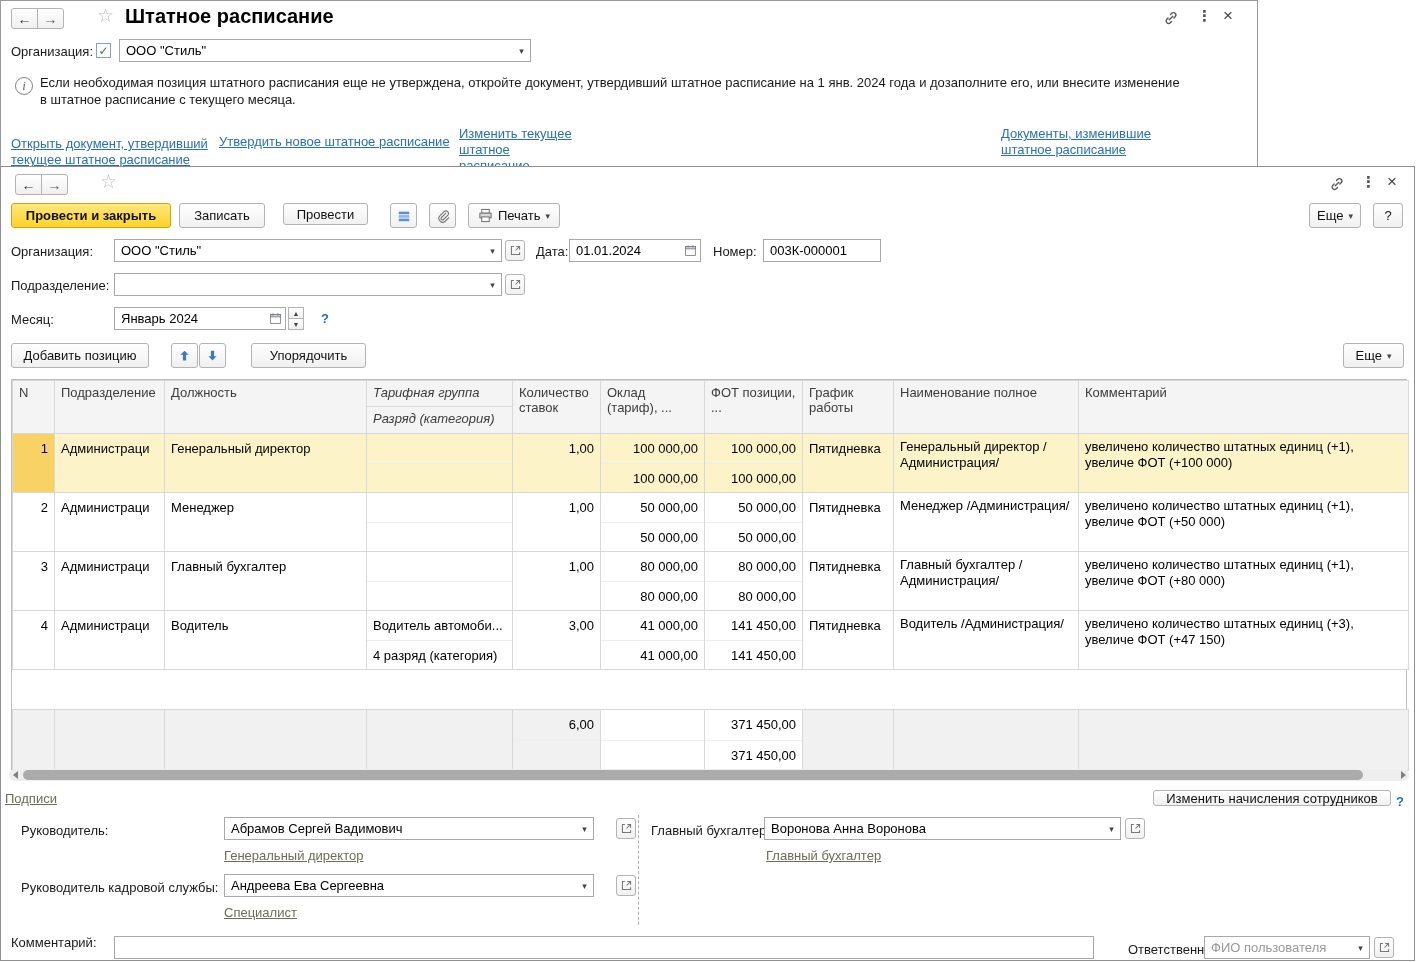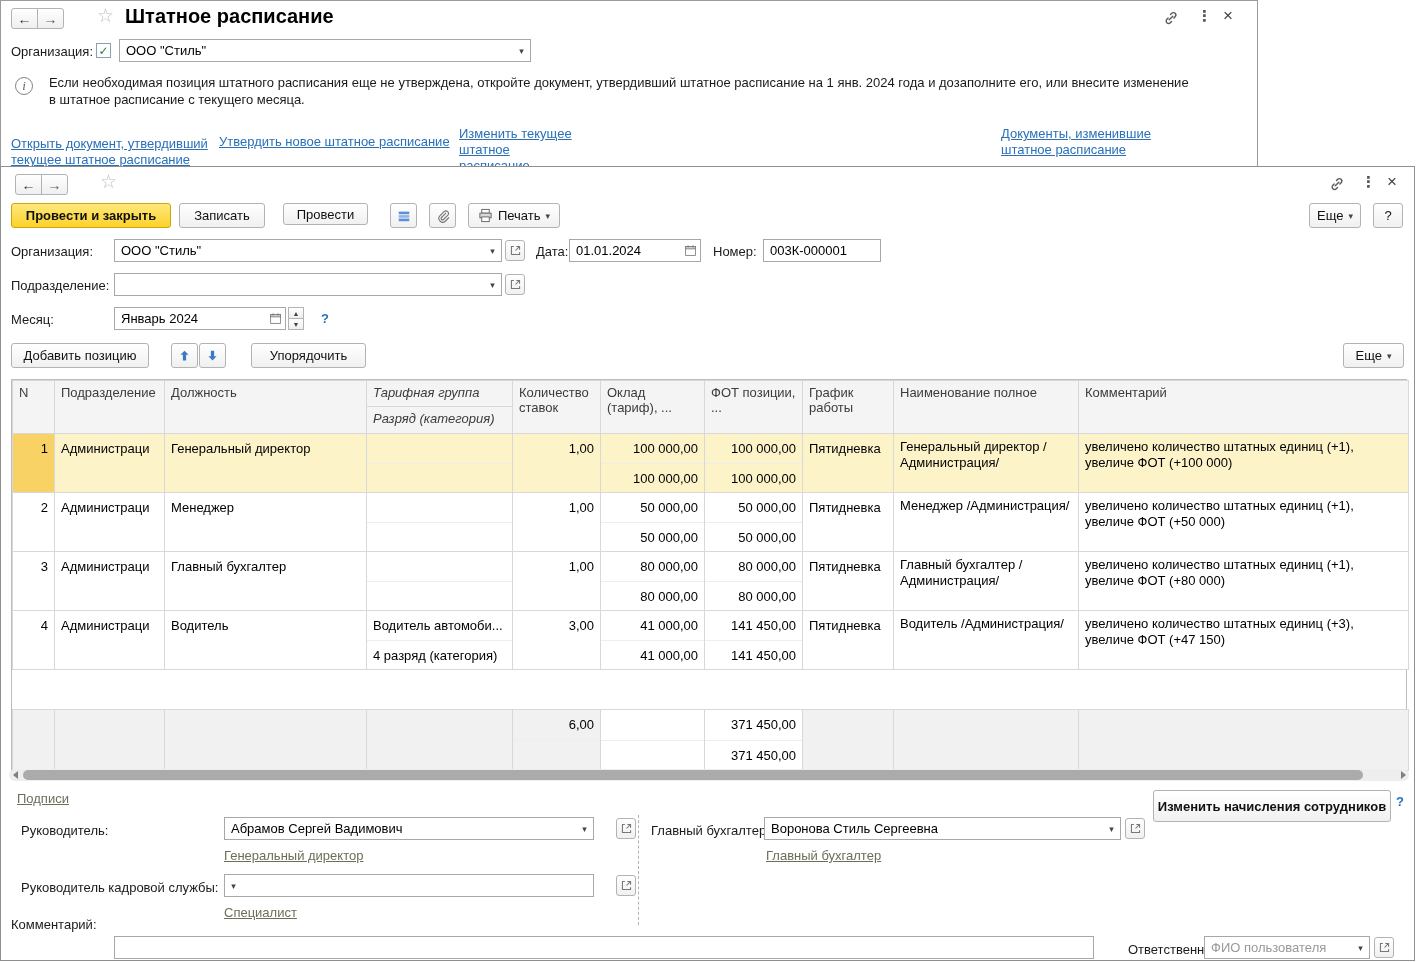--- a/index.html
+++ b/index.html
@@ -101,21 +101,21 @@
     <div class="field" style="left:118px; top:38px; width:412px;">
       <div class="txt">ООО "Стиль"</div>
       <div class="dd">
           <span class="dd-char">▾</span>
         </div>
     </div>
 
     <div class="info-ico" style="left:14px; top:76px;">
         <span>i</span>
       </div>
-    <div class="abs lbl" style="left:48px; top:73px; width:1150px; white-space:normal; line-height:17px;">Если необходимая позиция штатного расписания еще не утверждена, откройте документ, утвердивший штатное расписание на 1 янв. 2024 года и дозаполните его, или внесите изменение в штатное расписание с текущего месяца.</div>
+    <div class="abs lbl" style="left:39px; top:73px; width:1150px; white-space:normal; line-height:17px;">Если необходимая позиция штатного расписания еще не утверждена, откройте документ, утвердивший штатное расписание на 1 янв. 2024 года и дозаполните его, или внесите изменение в штатное расписание с текущего месяца.</div>
 
     <div class="abs link" style="left:10px; top:135px; width:210px; display:block; line-height:16px;">Открыть документ, утвердивший текущее штатное расписание</div>
     <div class="abs link" style="left:218px; top:133px;">Утвердить новое штатное расписание</div>
     <div class="abs link" style="left:458px; top:125px; width:125px; display:block; line-height:16px;">Изменить текущее штатное расписание</div>
     <div class="abs link" style="left:1000px; top:125px; width:165px; display:block; line-height:16px;">Документы, изменившие штатное расписание</div>
   </div>
 
   <div class="win" id="win2">
     <div class="abs nav" style="left:14px; top:7px;">
       <div class="nbtn">←</div>
@@ -475,71 +475,72 @@
     <div class="hscroll">
       <div class="scroll-arrow" style="left:0;">
           <div class="tri-left"></div>
         </div>
       <div class="thumb"></div>
       <div class="scroll-arrow" style="right:0;">
           <div class="tri-right"></div>
         </div>
     </div>
 
-    <div class="abs glink" style="left:16px; top:624px;text-align:center;">Подписи</div>
-    <div class="btn" style="left:1152px; top:623px; width:238px; height:32px;font-weight:bold;">Изменить начисления сотрудников</div>
+    <div class="abs glink" style="left:4px; top:624px;text-align:center;">Подписи</div>
+    <div class="btn" style="left:1152px; top:623px; width:238px; height:16px;">Изменить начисления сотрудников</div>
     <div class="abs helplink" style="left:1395px; top:627px;">?</div>
 
     <div class="abs lbl" style="left:20px; top:656px;">Руководитель:</div>
     <div class="field" style="left:223px; top:650px; width:370px;">
       <div class="txt">Абрамов Сергей Вадимович</div>
       <div class="dd">
           <span class="dd-char">▾</span>
         </div>
     </div>
     <div class="sq-btn" style="left:615px; top:651px;">
       <svg class="icon-svg" width="13" height="13" viewBox="0 0 16 16">
           <path d="M6 3H3v10h10v-3" fill="none" stroke="#777" stroke-width="1.3"></path>
           <path d="M9 3h4v4M13 3l-5 5" fill="none" stroke="#777" stroke-width="1.3"></path>
         </svg>
     </div>
     <div class="abs glink" style="left:223px; top:681px;">Генеральный директор</div>
 
     <div class="abs lbl" style="left:650px; top:656px;">Главный бухгалтер:</div>
     <div class="field" style="left:763px; top:650px; width:357px;">
-      <div class="txt">Воронова Стиль Сергеевна</div>
+      <div class="txt">Воронова Анна Воронова</div>
       <div class="dd">
           <span class="dd-char">▾</span>
         </div>
     </div>
     <div class="sq-btn" style="left:1124px; top:651px;">
       <svg class="icon-svg" width="13" height="13" viewBox="0 0 16 16">
           <path d="M6 3H3v10h10v-3" fill="none" stroke="#777" stroke-width="1.3"></path>
           <path d="M9 3h4v4M13 3l-5 5" fill="none" stroke="#777" stroke-width="1.3"></path>
         </svg>
     </div>
     <div class="abs glink" style="left:765px; top:681px;">Главный бухгалтер</div>
 
     <div class="abs lbl" style="left:20px; top:713px;">Руководитель кадровой службы:</div>
     <div class="field" style="left:223px; top:707px; width:370px;">
+      <div class="txt">Андреева Ева Сергеевна</div>
       <div class="dd">
           <span class="dd-char">▾</span>
         </div>
     </div>
     <div class="sq-btn" style="left:615px; top:708px;">
       <svg class="icon-svg" width="13" height="13" viewBox="0 0 16 16">
           <path d="M6 3H3v10h10v-3" fill="none" stroke="#777" stroke-width="1.3"></path>
           <path d="M9 3h4v4M13 3l-5 5" fill="none" stroke="#777" stroke-width="1.3"></path>
         </svg>
     </div>
     <div class="abs glink" style="left:223px; top:738px;">Специалист</div>
 
     <div class="vdash" style="left:637px; top:648px; height:110px;"></div>
 
-    <div class="abs lbl" style="left:10px; top:750px;">Комментарий:</div>
+    <div class="abs lbl" style="left:10px; top:768px;">Комментарий:</div>
     <div class="field" style="left:113px; top:769px; width:980px;">
       <div class="txt"></div>
     </div>
     <div class="abs lbl" style="left:1127px; top:775px;">Ответственный:</div>
     <div class="field" style="left:1203px; top:769px; width:166px;">
       <div class="txt placeholder">ФИО пользователя</div>
       <div class="dd">
           <span class="dd-char">▾</span>
         </div>
     </div>

